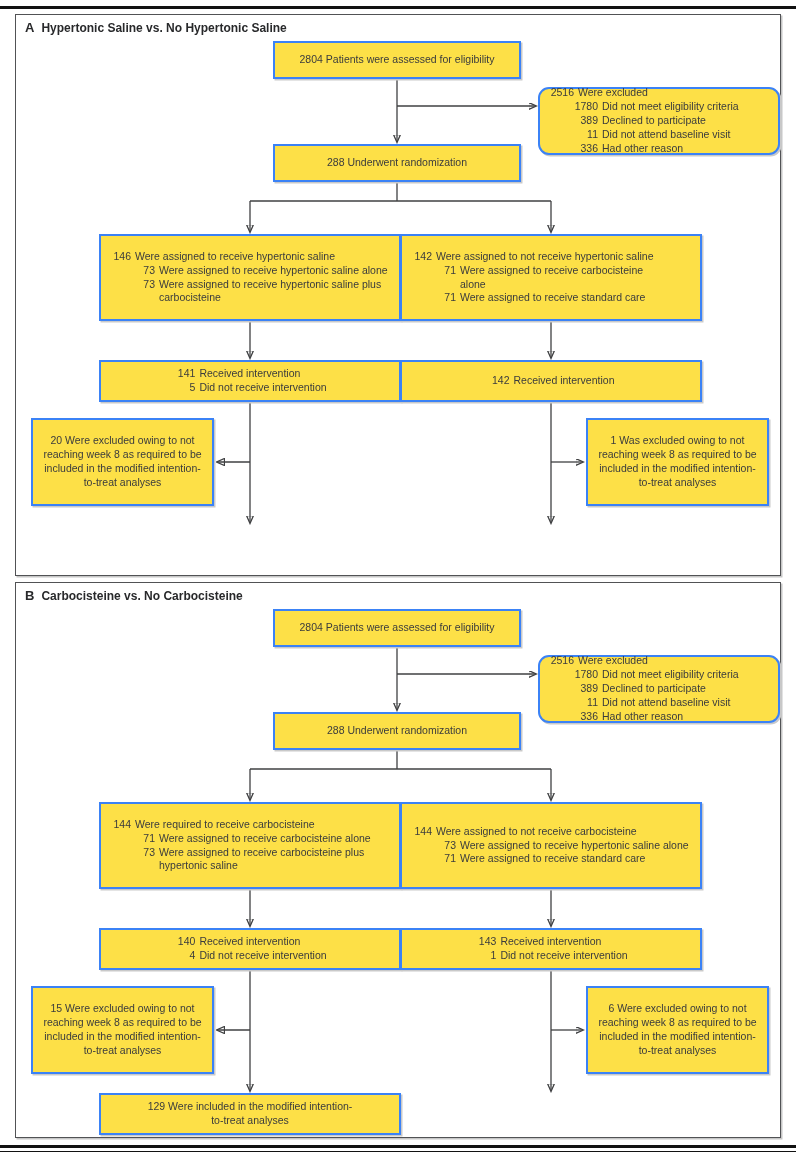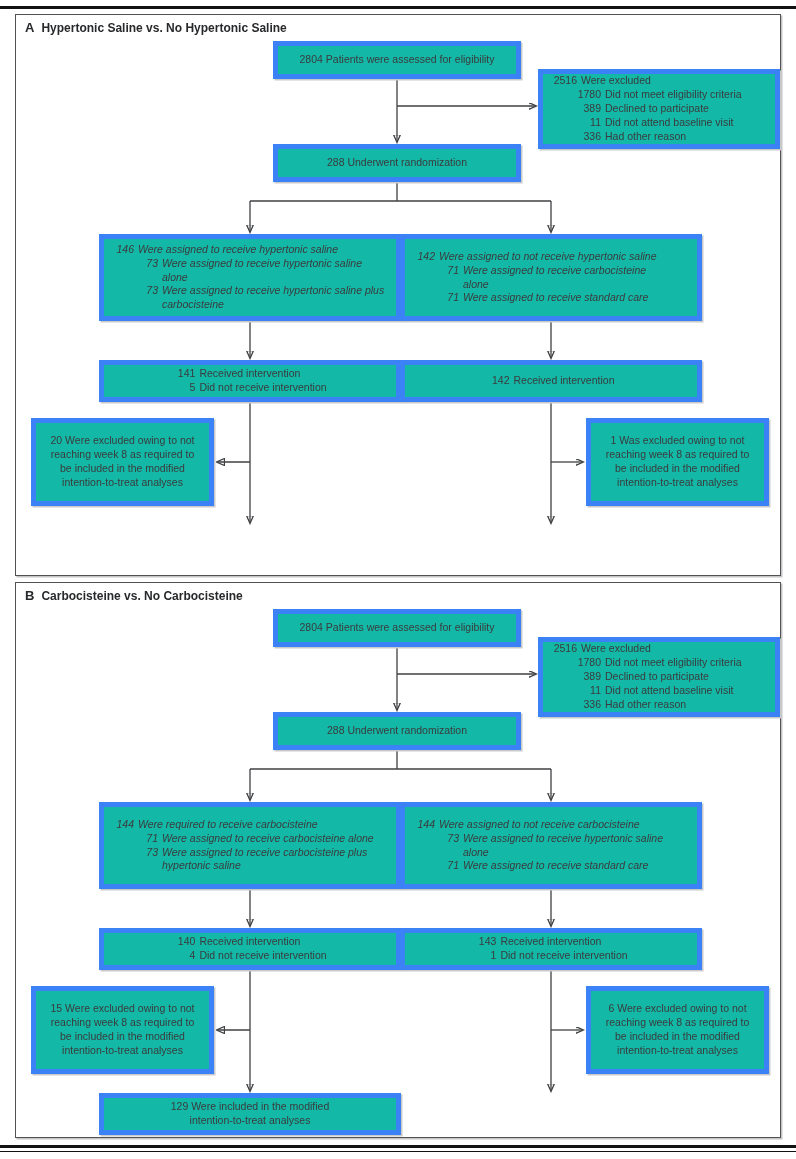--- a/index.html
+++ b/index.html
@@ -7,41 +7,41 @@
   .page{position:relative;width:796px;}
   .rule-top{height:3px;background:#121212;margin:6px 0 5px 0;}
   .panel{position:relative;margin:0 15px;border:1px solid #515255;background:#fff;
          box-shadow:1.5px 1.5px 0 #c6c6c6;}
   .panel-a{height:560px;margin-bottom:6px;}
   .panel-b{height:554px;}
   .panel-title{position:absolute;top:5px;left:9px;font-size:12px;font-weight:bold;color:#28292b;z-index:2;text-align:center;}
   .panel-letter{font-size:13px;margin-right:7px;}
   .conn{position:absolute;left:0;top:0;pointer-events:none;}
   .conn path{stroke:#3f4042;stroke-width:1.3;fill:none;}
-  .box{position:absolute;background:#14b8a6;border:5px solid #3b82f6;
+  .box{position:absolute;background:#fde047;border:2px solid #3b82f6;
        box-shadow:1.5px 1.5px 0 #c9c9c9;color:#3a3b3d;font-size:10.5px;line-height:1.32;
        display:flex;align-items:center;box-sizing:border-box;}
   .center{justify-content:center;text-align:center;}
   .left-block{justify-content:flex-start;padding:4px 8px;}
   .rows{display:inline-block;text-align:left;}
   .row{display:flex;}
   .num{flex:none;text-align:right;margin-right:4px;}
   .txt{flex:1 1 auto;}
   .n22{width:22px;}
   .n26{width:26px;}
   .n46{width:46px;}
   .n50{width:50px;}
-  .asn{padding-right:10px;font-style:italic;}
+  .asn{padding-right:10px;}
   .tight .txt{padding-right:22px;}
   .ctext{width:100%;}
   .pad-side .ctext{padding:0 9px;}
   .pad-mitt .ctext{padding:0 44px;}
   
   .b-elig{left:257px;top:26px;width:248px;height:38px;}
-  .b-excl{left:522px;top:54px;width:242px;height:80px;}
+  .b-excl{left:522px;top:72px;width:242px;height:68px;border-radius:11px;}
   .b-rand{left:257px;top:129px;width:248px;height:38px;}
   .b-asn-l{left:83px;top:219px;width:302px;height:87px;}
   .b-asn-r{left:384px;top:219px;width:302px;height:87px;}
   .b-rec-l{left:83px;top:345px;width:302px;height:42px;}
   .b-rec-r{left:384px;top:345px;width:302px;height:42px;}
   .b-side-l{left:15px;top:403px;width:183px;height:88px;}
   .b-side-r{left:570px;top:403px;width:183px;height:88px;}
   .b-mitt-l{left:83px;top:510px;width:302px;height:42px;}
   .b-mitt-r{left:384px;top:510px;width:302px;height:42px;}
   .rule-bottom-wrap{margin-top:7px;}

